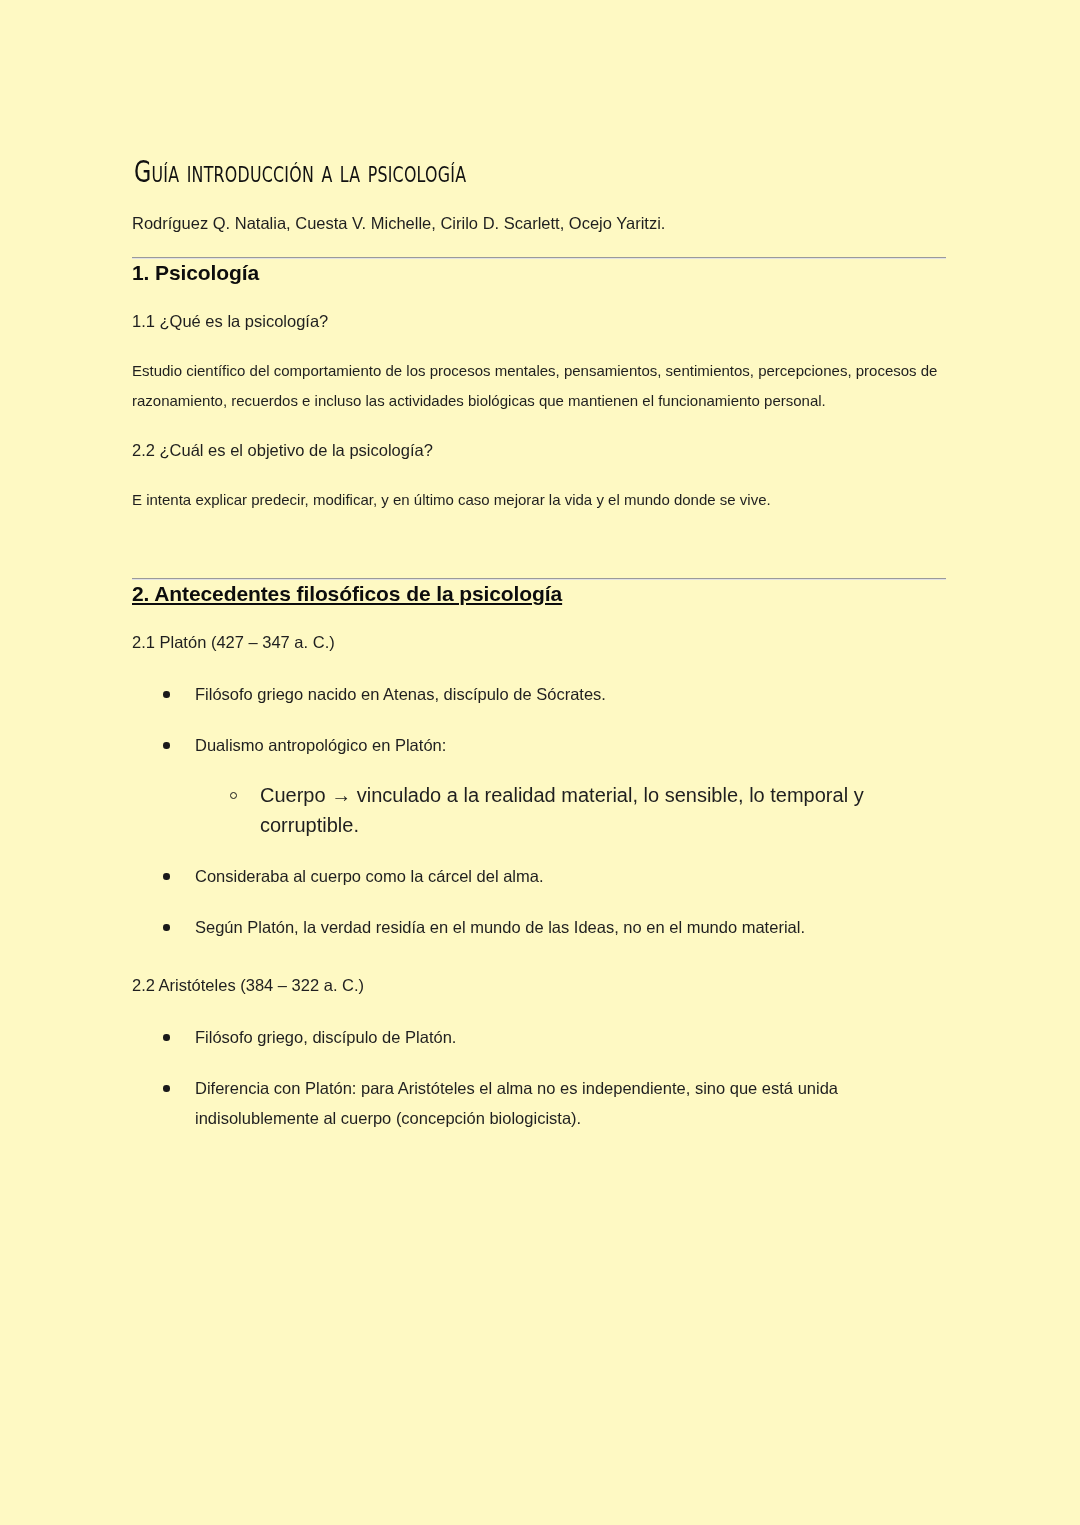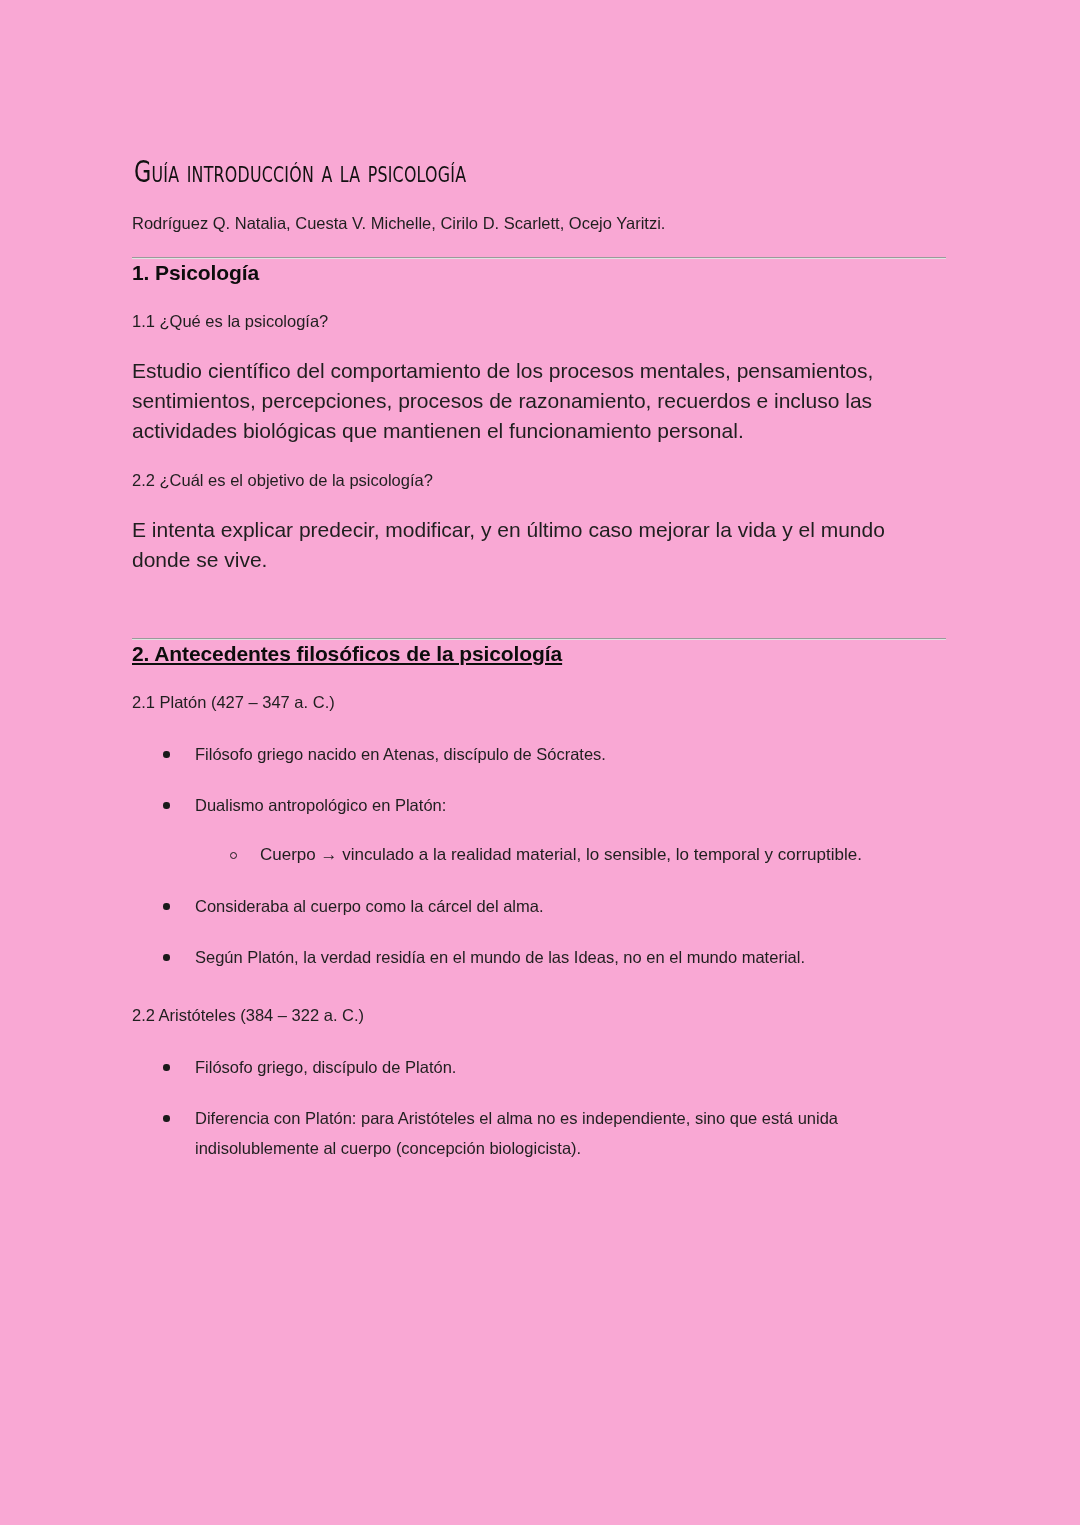--- a/index.html
+++ b/index.html
@@ -16,21 +16,21 @@
     color: #1a1a1a;
     -webkit-font-smoothing: antialiased;
   }
 
   .page {
     position: absolute;
     left: 0;
     top: 0;
     width: 1080px;
     height: 1525px;
-    background: #f9a8d4;
+    background: #fef9c3;
     overflow: hidden;
   }
 
   .content {
     position: absolute;
     left: 132px;
     top: 152px;
     width: 816px;
   }
 
@@ -82,21 +82,21 @@
   .sec2-heading { margin-top: 37px; text-decoration: underline; }
 
   p.subsection {
     font-size: 16.5px;
     line-height: 26px;
     color: #1f1f1f;
     margin: 21px 0 0 0;
   }
 
   p.body-para {
-    font-size: 21px;
+    font-size: 15px;
     line-height: 30px;
     color: #1f1f1f;
     margin: 22px 0 0 0;
     width: 812px;
   }
 
   
   ul.level1 {
     list-style: none;
     margin: 24px 0 0 0;
@@ -124,21 +124,21 @@
   }
 
   ul.level2 {
     list-style: none;
     margin: 20px 0 4px 0;
     padding: 0;
   }
   ul.level2 > li.bullet2 {
     position: relative;
     padding-left: 65px;
-    font-size: 17px;
+    font-size: 20px;
     line-height: 30px;
     color: #1f1f1f;
     margin-bottom: 20px;
     width: 730px;
     box-sizing: border-box;
   }
   ul.level2 > li.bullet2:last-child { margin-bottom: 0; }
   ul.level2 > li.bullet2 > .marker-ring {
     position: absolute;
     left: 35px;

